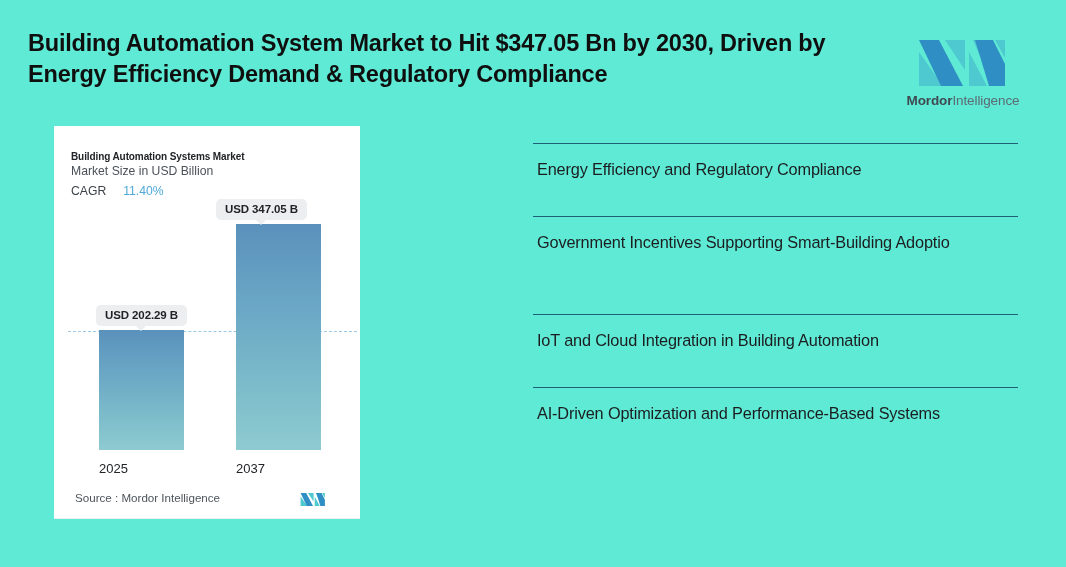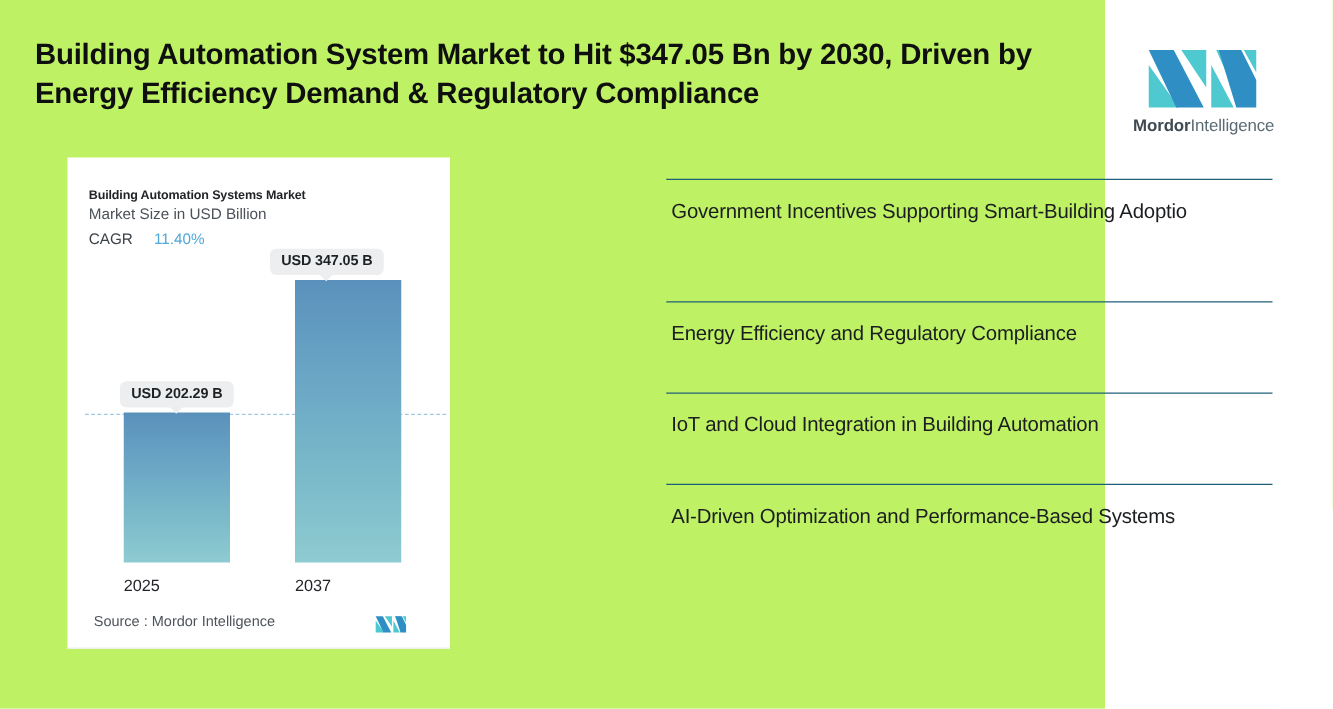--- a/index.html
+++ b/index.html
@@ -2,21 +2,21 @@
 <html><head>
 <meta charset="utf-8">
 <style>
   * { box-sizing: border-box; margin: 0; padding: 0; }
   html, body {
     width: 1066px; height: 567px;
     background: #ffffff;
     font-family: "Liberation Sans", sans-serif;
     overflow: hidden;
   }
-  #root { position: relative; width: 884px; height: 567px; background:#bef264; }
+  #root { position: relative; width: 1066px; height: 567px; background:#5eead4; }
 
   
   .headline {
     position: absolute;
     left: 28px; top: 28px;
     width: 845px;
     font-size: 23.5px;
     font-weight: 700;
     line-height: 1.32;
     color: #0f0f10;
@@ -190,26 +190,26 @@
       <polygon points="28,2 48,2 48,32" fill="#4ec9cf"></polygon>
       <polygon points="52,2 52,48 70,48 52,14" fill="#4ec9cf"></polygon>
       <polygon points="56,2 72,2 72,38" fill="#4ec9cf"></polygon>
       <polygon points="58,2 76,2 88,26 88,48 72,48" fill="#2f8fc4"></polygon>
       <polygon points="78,2 88,2 88,20" fill="#4ec9cf"></polygon>
     </svg>
   </div>
 
   <div class="trends">
 
+    <div class="trend-item ti-0">
+      <div class="trend-text">Energy Efficiency and Regulatory Compliance</div>
+    </div>
     <div class="trend-item ti-1">
       <div class="trend-text">Government Incentives Supporting Smart-Building Adoptio</div>
     </div>
-    <div class="trend-item ti-0">
-      <div class="trend-text">Energy Efficiency and Regulatory Compliance</div>
-    </div>
     <div class="trend-item ti-2">
       <div class="trend-text">IoT and Cloud Integration in Building Automation</div>
     </div>
     <div class="trend-item ti-3">
       <div class="trend-text">AI-Driven Optimization and Performance-Based Systems</div>
     </div>
   </div>
 
 </div>
 

